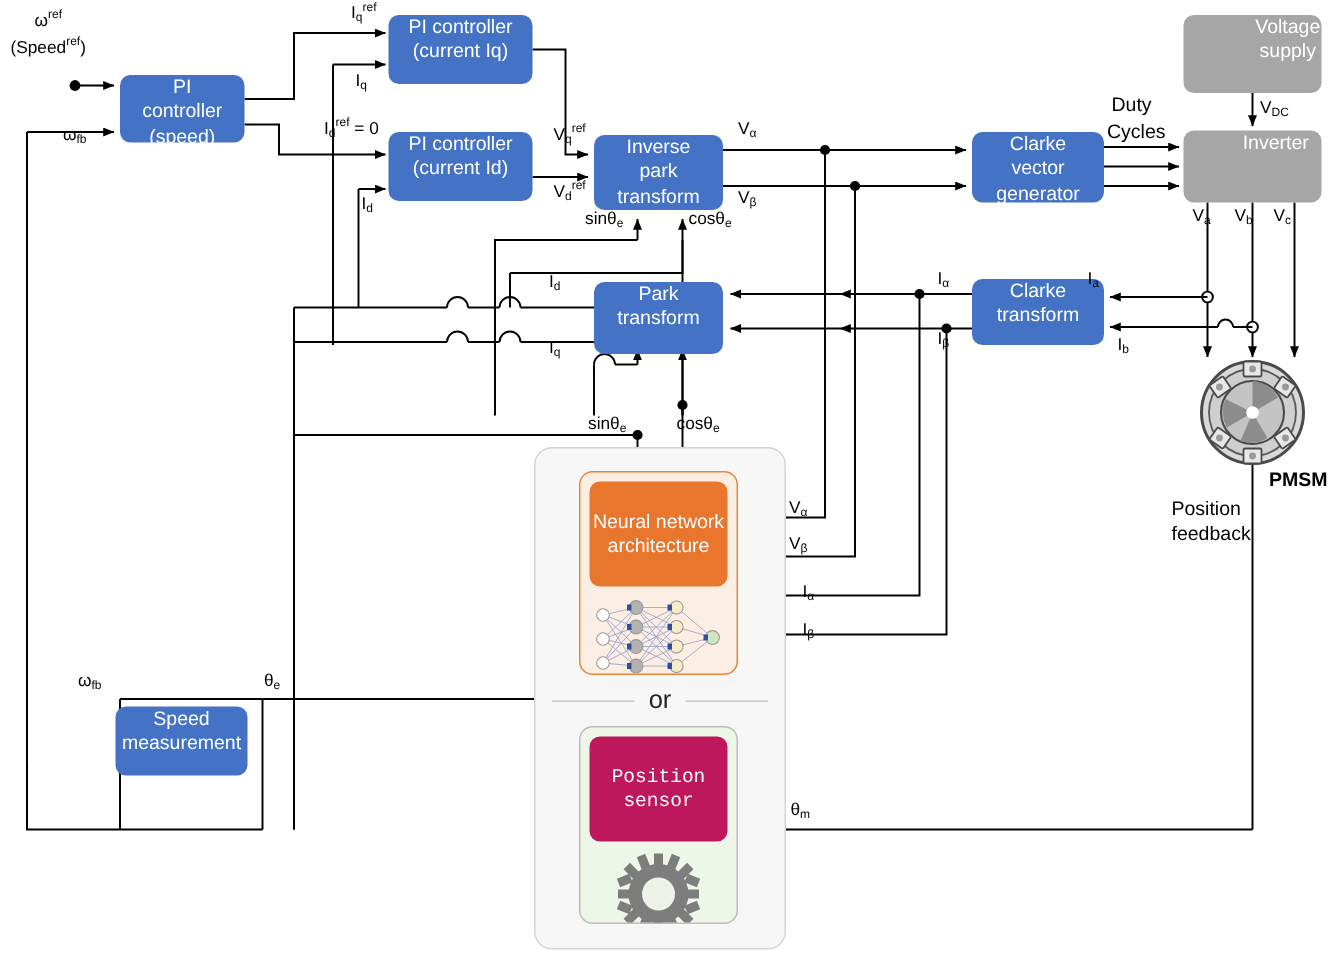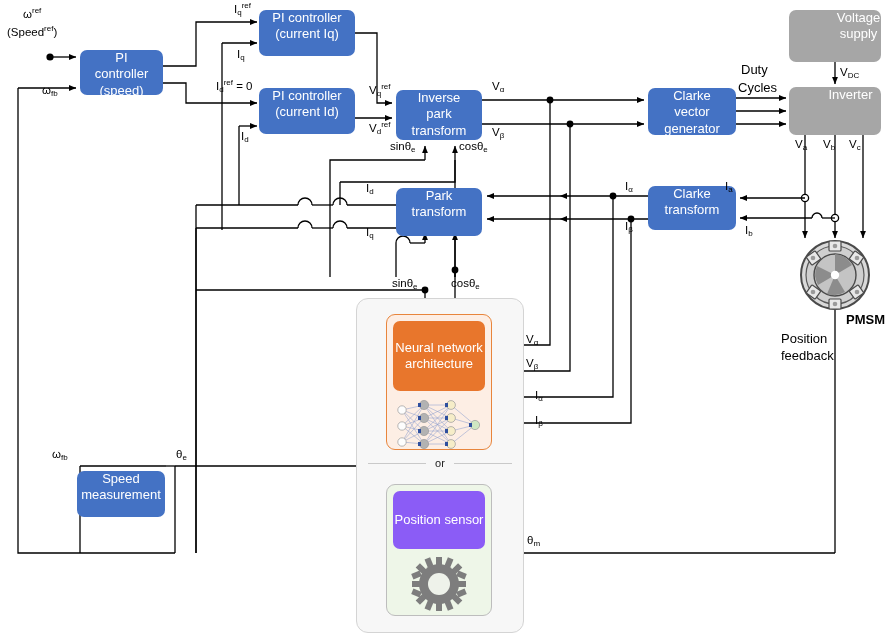--- a/index.html
+++ b/index.html
@@ -78,34 +78,34 @@
     align-items:center;
     justify-content:center;
     text-align:center;
     color:#ffffff;
     font-size:13px;
     line-height:1.25;
     border-radius:7px;
     margin:6px;
   }
   .card.nn .card-head{background:#e8762c;height:70px;}
-  .card.ps .card-head{background:#8b5cf6;height:58px;}
+  .card.ps .card-head{background:#be185d;height:70px;font-family:Liberation Mono, monospace;}
   .card-art{
     position:relative;
     width:100%;
     display:flex;
     align-items:center;
     justify-content:center;
   }
   .or-row{
     position:absolute;
     display:flex;
     align-items:center;
     z-index:6;
-    font-size:11px;
+    font-size:17px;
     color:#222;
   }
   .or-row .rule{
     flex:1 1 auto;
     height:1px;
     background:#c9c9c9;
   }
   .or-row .or-text{padding:0 9px;}
 
   .pmsm{

